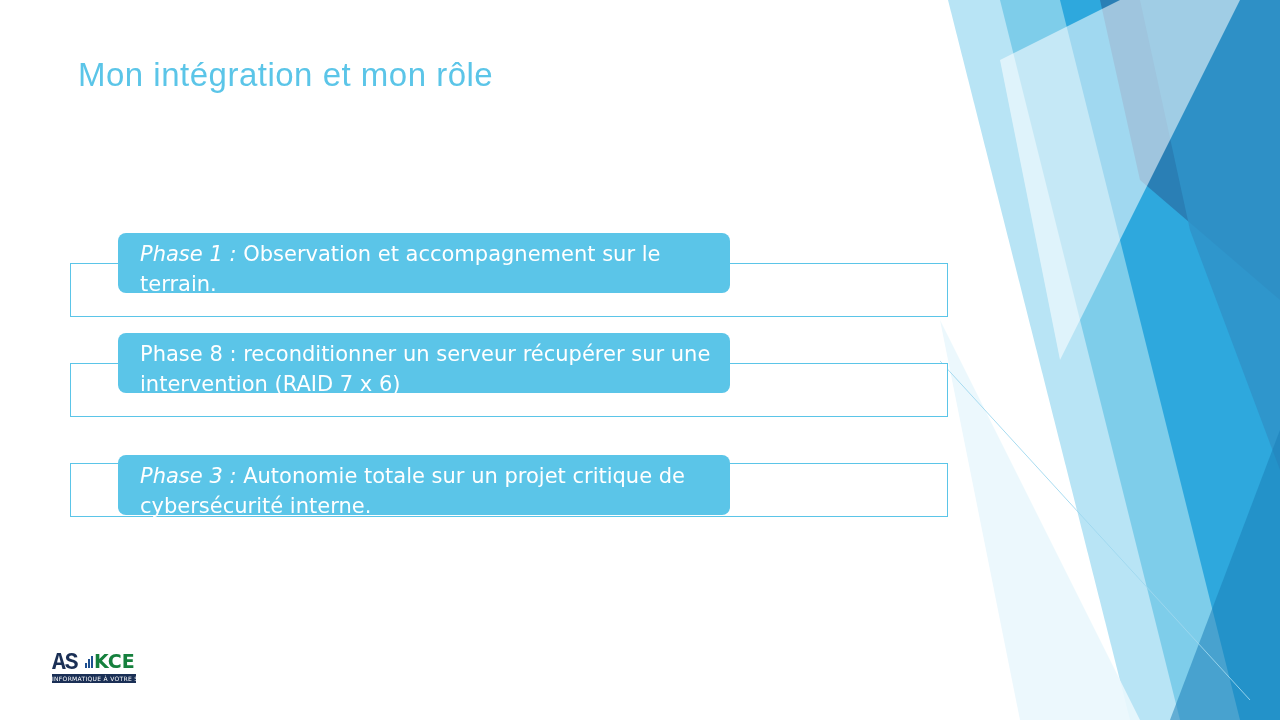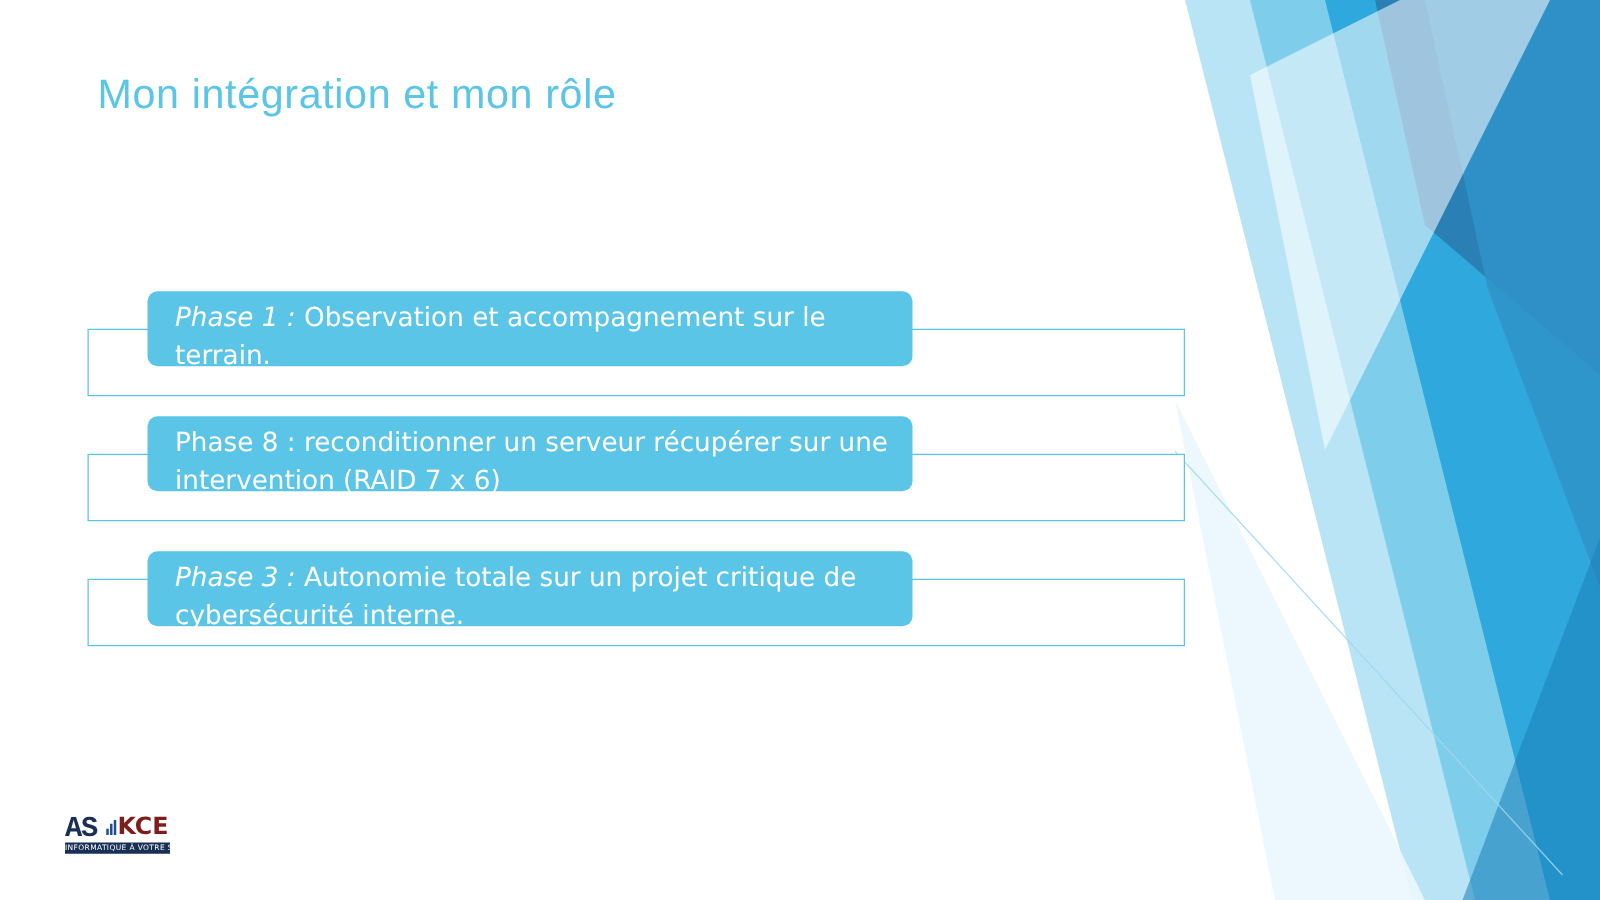--- a/index.html
+++ b/index.html
@@ -66,21 +66,21 @@
     border-radius: 8px;
     box-sizing: border-box;
     padding: 6px 16px 6px 22px;
     color: #ffffff;
     font-size: 21px;
     line-height: 30px;
     font-family: "DejaVu Sans", sans-serif;
   }
   .chip1 { top: 233px; }
   .chip2 { top: 333px; }
-  .chip3 { top: 441px; }
+  .chip3 { top: 455px; }
 
   .chip .lead {
     font-style: italic;
   }
   .chip2 .lead {
     font-style: normal;
   }
 
   .logo {
     position: absolute;
@@ -98,21 +98,21 @@
     color: #1a2f55;
     font-family: Liberation Mono, monospace;
     letter-spacing: -1px;
   }
   .logo .logo-kce {
     position: absolute;
     left: 42px;
     top: 2px;
     font-size: 19px;
     font-weight: bold;
-    color: #7f1d1d;
+    color: #15803d;
     font-family: "DejaVu Sans", sans-serif;
   }
   .logo .logo-bars {
     position: absolute;
     left: 33px;
     top: 8px;
     width: 10px;
     height: 12px;
   }
   .logo .logo-bars i {

